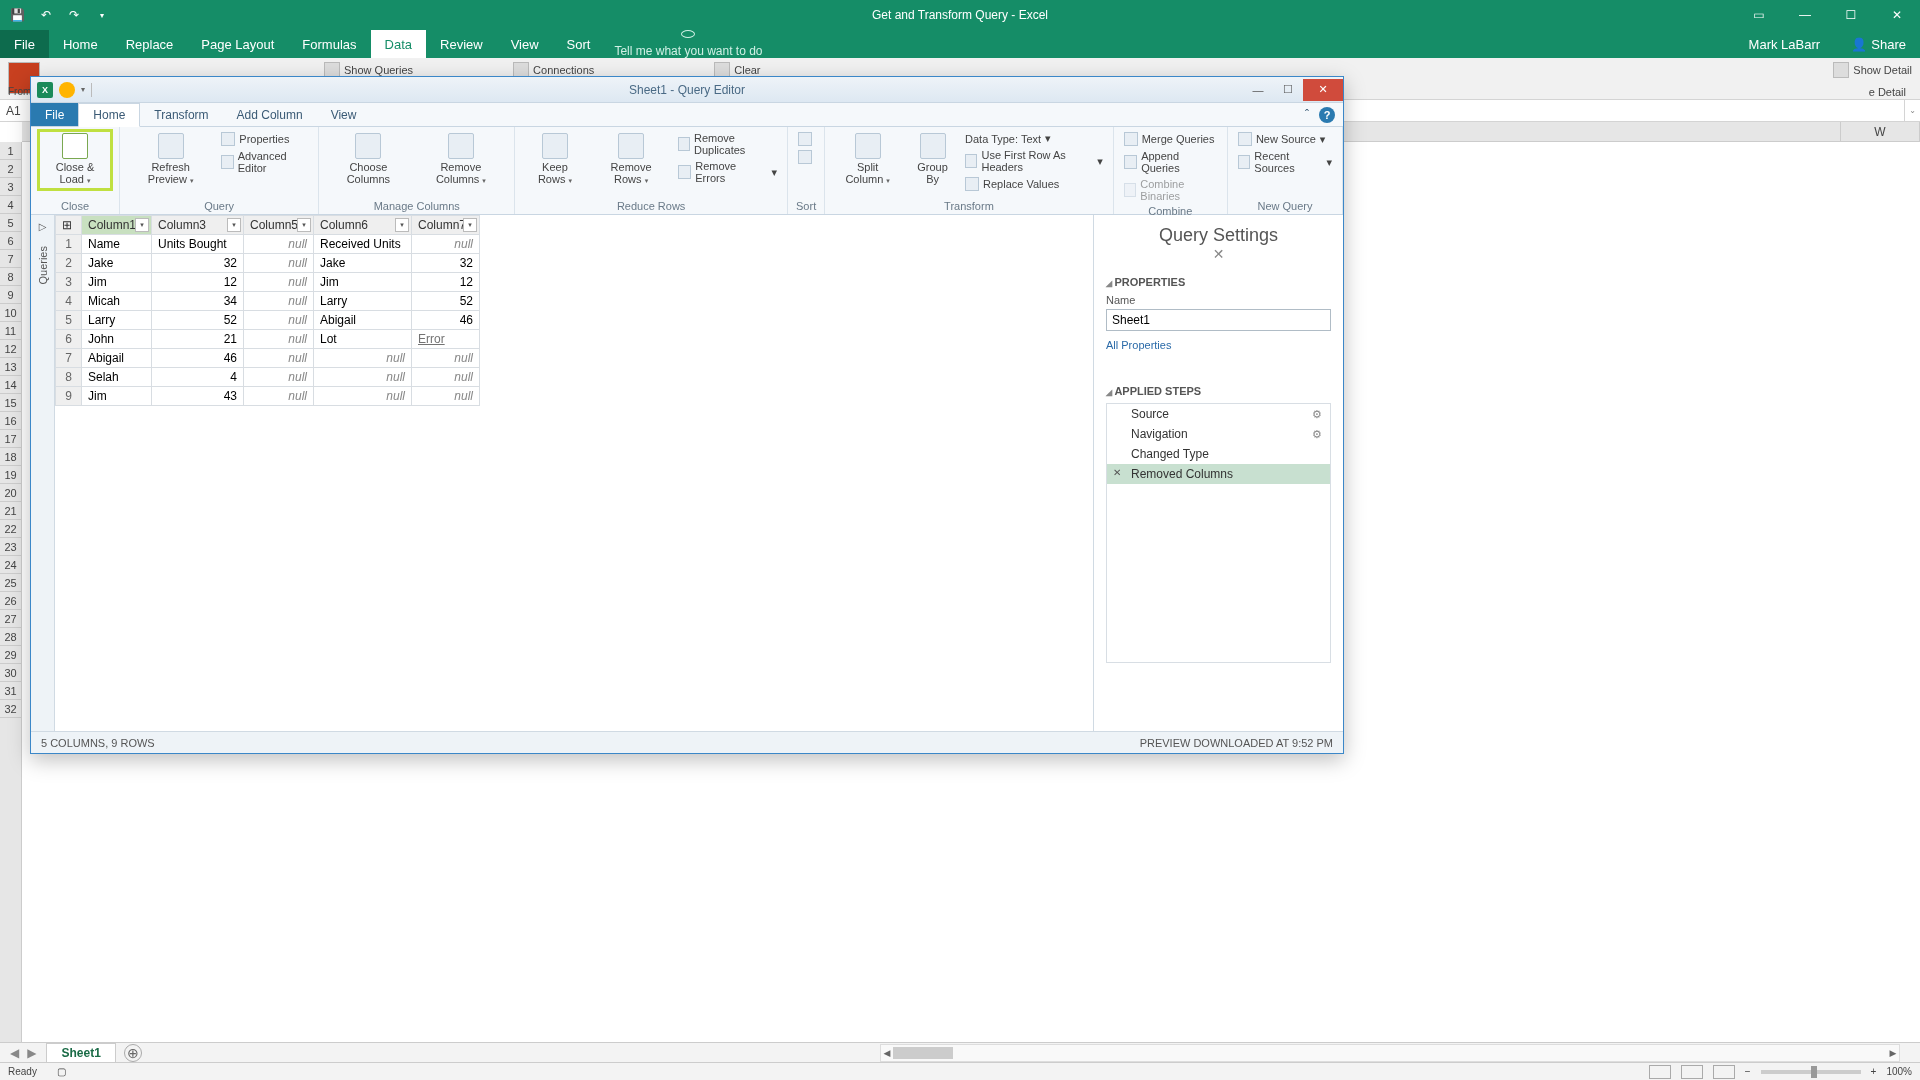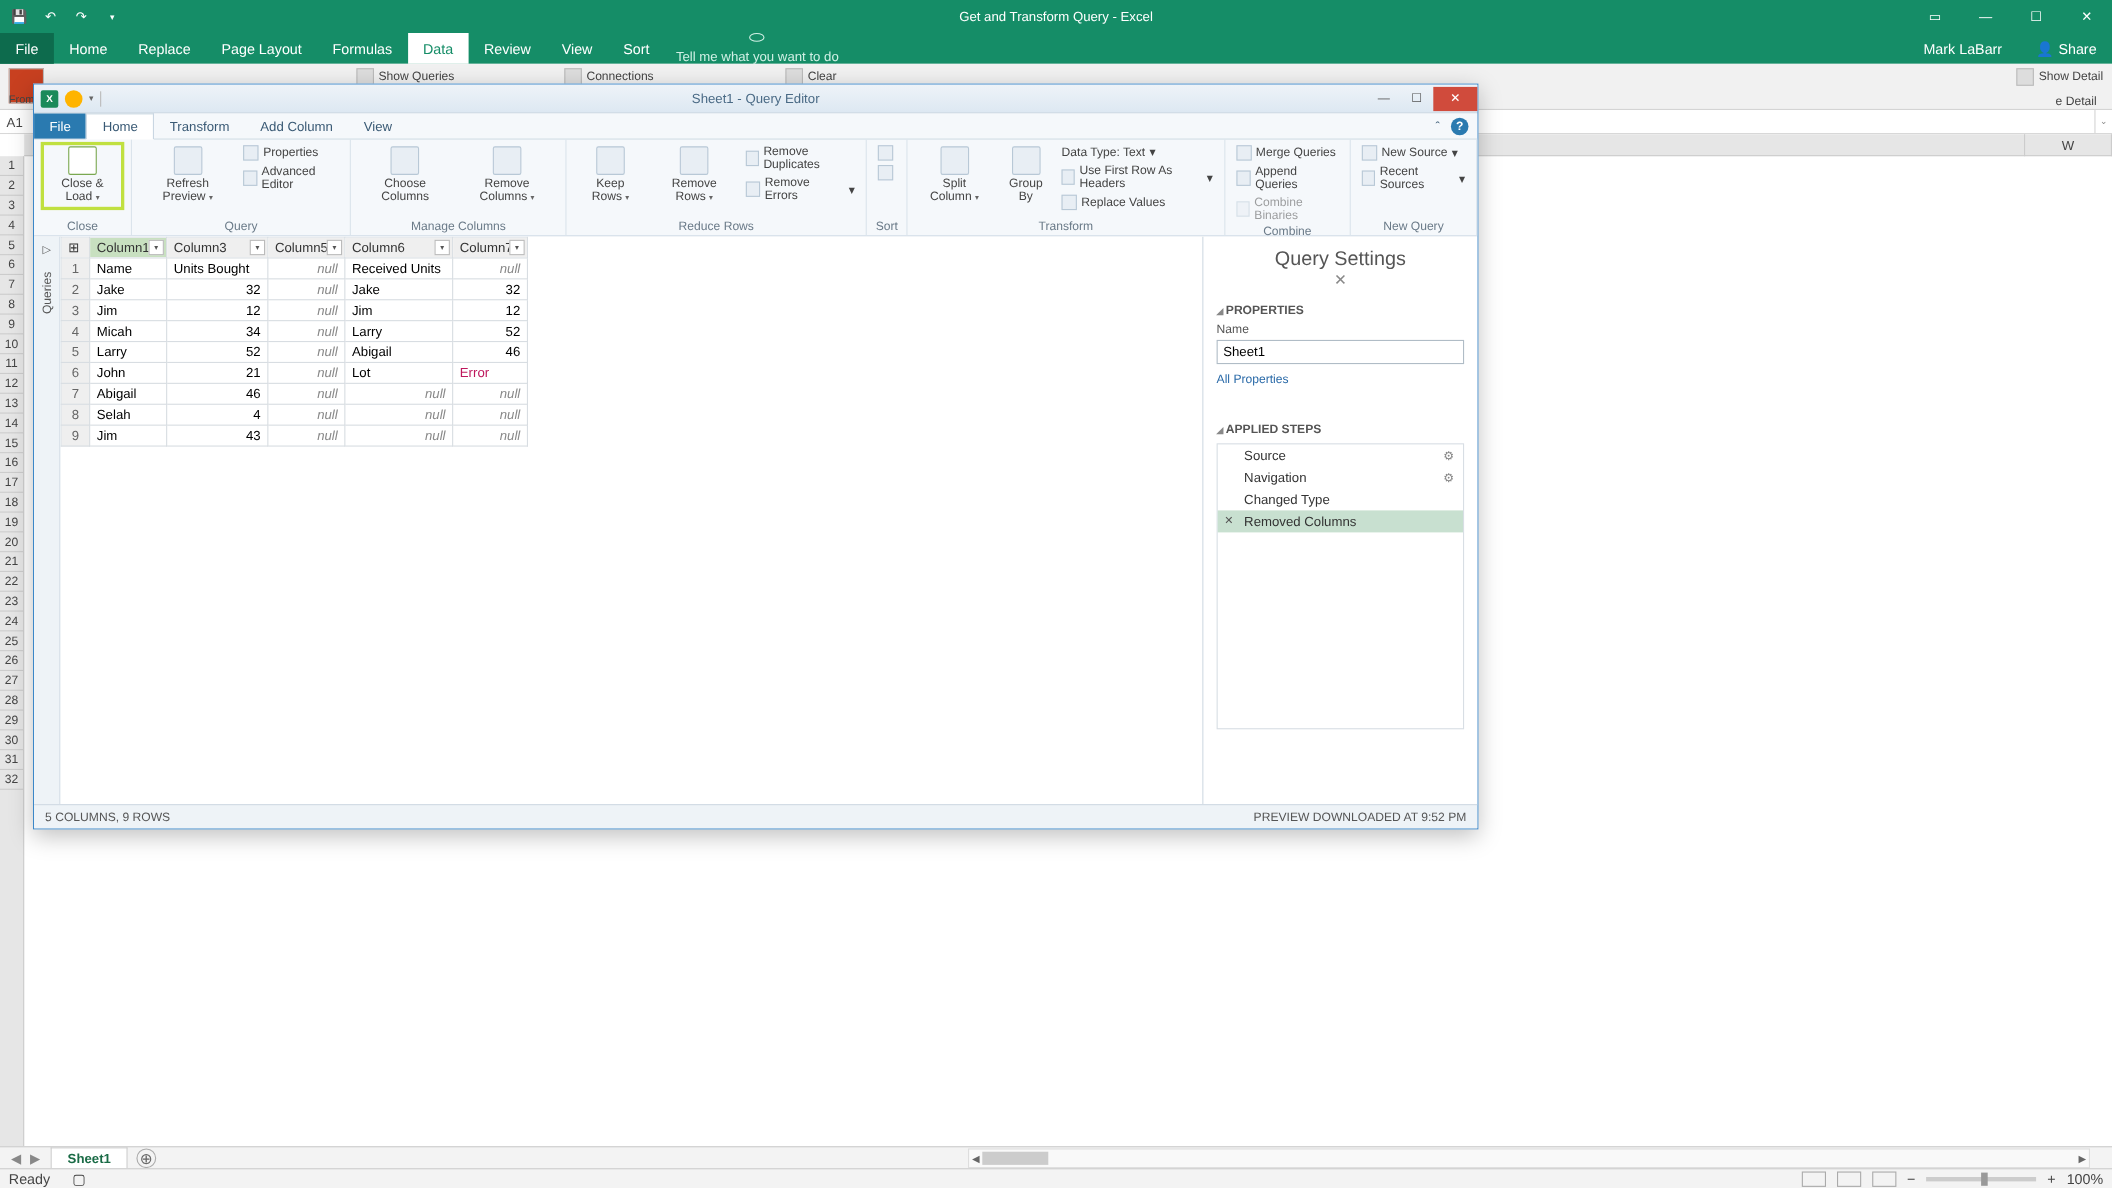--- a/index.html
+++ b/index.html
@@ -48,21 +48,21 @@
 
 .sheet-tabs { position: absolute; bottom: 18px; left: 0; right: 0; height: 20px; background: #f3f3f3; border-top: 1px solid #ccc; display: flex; align-items: center; font-size: 12px; }
 .sheet-nav { display: flex; gap: 8px; padding: 0 10px; color: #888; }
 .sheet-tab { padding: 2px 14px; background: #fff; border: 1px solid #ccc; border-bottom: none; font-weight: bold; color: #1a6b46; }
 .sheet-add { width: 18px; height: 18px; border: 1px solid #aaa; border-radius: 50%; display: flex; align-items: center; justify-content: center; margin-left: 8px; color: #666; font-size: 14px; }
 .sheet-scroll { position:absolute; right:20px; left:880px; height:18px; top:1px; background:#f9f9f9; border:1px solid #ddd;}
 .sheet-scroll .thumb{ position:absolute; left:12px; width:60px; top:2px; bottom:2px; background:#ccc;}
 .sheet-scroll .arr{ position:absolute; width:12px; top:0;bottom:0; display:flex;align-items:center;justify-content:center; font-size:9px; color:#666;}
 
 
-.status-bar { position: absolute; bottom: 0; left: 0; right: 0; height: 18px; background: #f3f3f3; border-top: 1px solid #ccc; display: flex; align-items: center; font-size: 13px; color: #444; padding: 0 8px; }
+.status-bar { position: absolute; bottom: 0; left: 0; right: 0; height: 18px; background: #f3f3f3; border-top: 1px solid #ccc; display: flex; align-items: center; font-size: 10px; color: #444; padding: 0 8px; }
 .status-bar .right { margin-left: auto; display: flex; align-items: center; gap: 10px; }
 .status-bar .view-btn { width: 22px; height: 14px; border: 1px solid #aaa; }
 .status-bar .zoom-slider { width: 100px; height: 4px; background: #ccc; position: relative; }
 .status-bar .zoom-slider::after { content: ''; position: absolute; left: 50%; top: -4px; width: 6px; height: 12px; background: #999; }
 
 
 .qe-window { position: absolute; left: 30px; top: 76px; width: 1314px; height: 678px; background: #fff; border: 1px solid #3b87c8; box-shadow: 0 6px 20px rgba(0,0,0,0.25); display: flex; flex-direction: column; }
 
 .qe-titlebar { height: 26px; background: linear-gradient(#eef3f8, #dde8f2); display: flex; align-items: center; font-size: 12px; color: #333; position: relative; border-bottom: 1px solid #c9d6e2; }
 .qe-titlebar .qat { display: flex; align-items: center; gap: 6px; padding-left: 6px; }
@@ -101,21 +101,21 @@
 .qe-grid { flex: 1; background: #fff; overflow: auto; }
 .qe-grid table { border-collapse: collapse; font-size: 12px; }
 .qe-grid th, .qe-grid td { border: 1px solid #d8dde2; padding: 2px 6px; height: 19px; }
 .qe-grid th { background: #efefef; text-align: left; font-weight: normal; color: #333; position: relative; }
 .qe-grid th .dd { position: absolute; right: 2px; top: 2px; width: 14px; height: 14px; border: 1px solid #bbb; background: #fff; display: flex; align-items: center; justify-content: center; font-size: 7px; color: #555; }
 .qe-grid th.selected { background: #c8e0c0; }
 .qe-grid .rownum { background: #efefef; text-align: center; color: #666; width: 26px; }
 .qe-grid .corner { background: #efefef; width: 26px; }
 .qe-grid .null { color: #888; font-style: italic; text-align: right; }
 .qe-grid .num { text-align: right; }
-.qe-grid .error { color: #be185d; }
+.qe-grid .error { color: #737373; text-decoration: underline; }
 .qe-grid td { background: #fff; }
 .qe-grid th.c1 { width: 70px;} .qe-grid th.c3{width:92px;} .qe-grid th.c5{width:70px;} .qe-grid th.c6{width:98px;} .qe-grid th.c7{width:68px;}
 
 .qe-settings { width: 250px; background: #fff; border-left: 1px solid #d0dae3; padding: 10px 12px; font-size: 12px; color: #333; }
 .qe-settings h2 { font-size: 18px; font-weight: 300; color: #555; margin-bottom: 14px; display: flex; justify-content: space-between; align-items: center; flex-direction: column; }
 .qe-settings h2 .x { font-size: 14px; color: #888; font-weight: normal; }
 .qe-settings .section-hd { font-size: 11px; font-weight: bold; color: #555; margin: 8px 0 6px 0; }
 .qe-settings .section-hd::before { content: '◢ '; font-size: 8px; color: #888; }
 .qe-settings .prop-label { font-size: 11px; color: #555; margin-bottom: 3px; }
 .qe-settings input.name { width: 100%; padding: 3px 5px; border: 1px solid #b0bcc6; font-size: 12px; }

